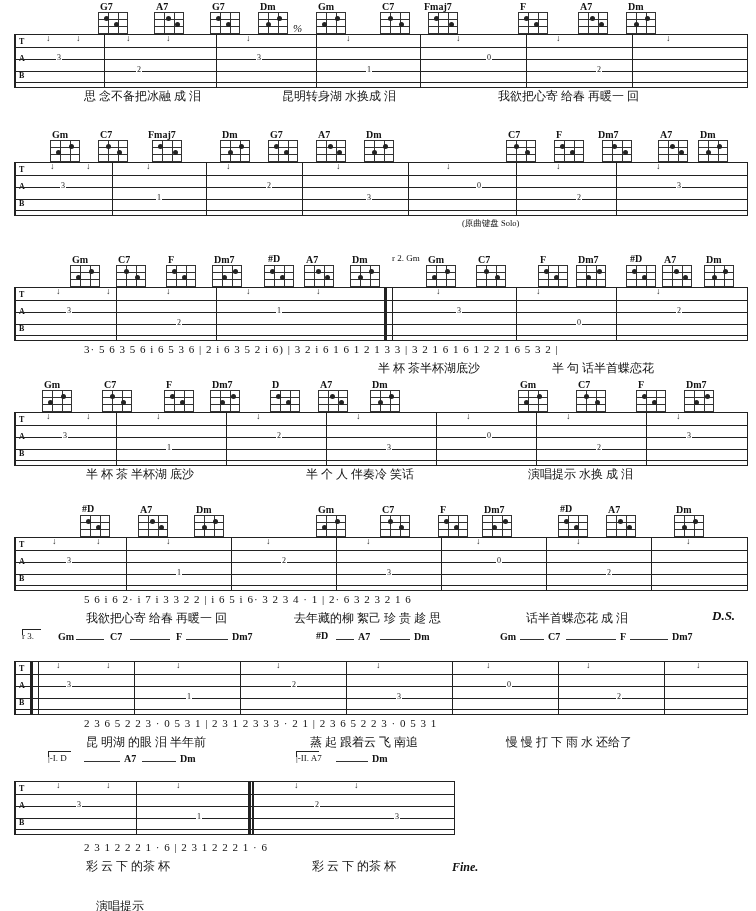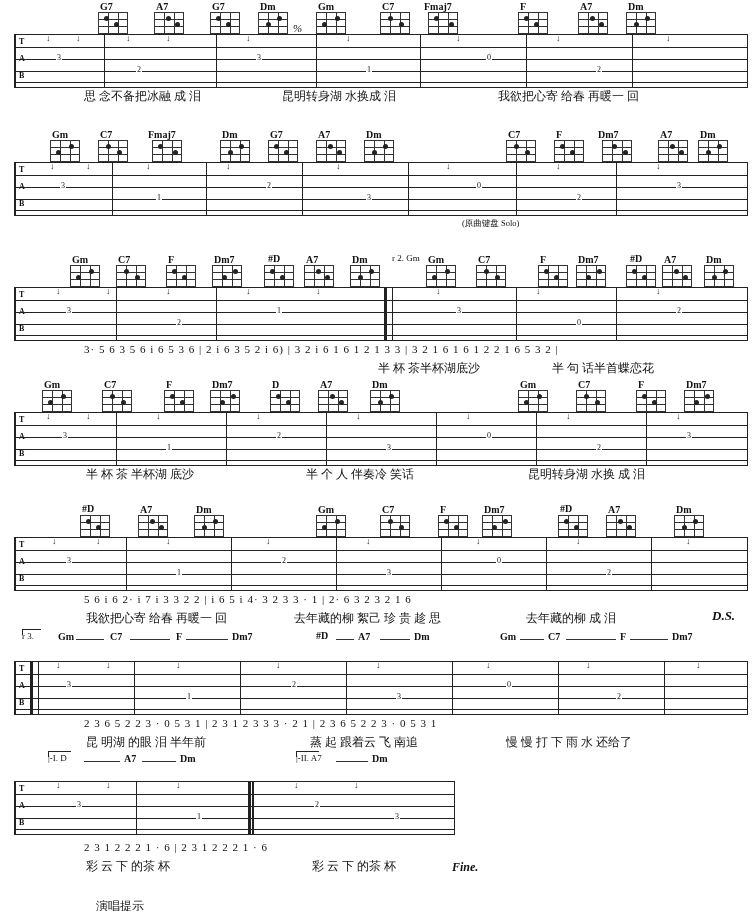--- a/index.html
+++ b/index.html
@@ -629,21 +629,21 @@
       <span class="note" style="left:260px;top:19px;">2</span>
       <span class="note" style="left:370px;top:31px;">3</span>
       <span class="note" style="left:470px;top:19px;">0</span>
       <span class="note" style="left:580px;top:31px;">2</span>
       <span class="note" style="left:670px;top:19px;">3</span>
     </div>
 
     <div class="lyricrow">
       <span class="lyr" style="left:86px;top:0;">半  杯  茶 半杯湖 底沙</span>
       <span class="lyr" style="left:306px;top:0;">半  个  人 伴奏冷 笑话</span>
-      <span class="lyr" style="left:528px;top:0;">昆明转身湖   水换 成 泪</span>
+      <span class="lyr" style="left:528px;top:0;">演唱提示   水换 成 泪</span>
     </div>
   </div>
 
   <div class="system" style="height:128px;">
     <div class="chordrow">
       <span class="chord" style="left:82px;top:0;">#D</span>
       <span class="chord" style="left:140px;top:1px;">A7</span>
       <span class="chord" style="left:196px;top:1px;">Dm</span>
       <span class="chord" style="left:318px;top:1px;">Gm</span>
       <span class="chord" style="left:382px;top:1px;">C7</span>
@@ -759,26 +759,26 @@
       <span class="arrow" style="left:670px;top:-1px;">↓</span>
       <span class="note" style="left:50px;top:19px;">3</span>
       <span class="note" style="left:160px;top:31px;">1</span>
       <span class="note" style="left:265px;top:19px;">2</span>
       <span class="note" style="left:370px;top:31px;">3</span>
       <span class="note" style="left:480px;top:19px;">0</span>
       <span class="note" style="left:590px;top:31px;">2</span>
     </div>
 
     <div class="numrow">
-      <span class="num" style="left:84px;top:2px;letter-spacing:1px;">5 6 i 6 2·   i 7 i 3 3 2 2 | i 6 5 i 4·   3 2 3 3 · 1 | 2·  6 3 2 3 2 1  6</span>
+      <span class="num" style="left:84px;top:2px;letter-spacing:1px;">5 6 i 6 2·   i 7 i 3 3 2 2 | i 6 5 i 6·   3 2 3 4 · 1 | 2·  6 3 2 3 2 1  6</span>
     </div>
     <div class="lyricrow">
       <span class="lyr" style="left:86px;top:0;">我欲把心寄      给春 再暖一  回</span>
       <span class="lyr" style="left:294px;top:0;">去年藏的柳   絮己 珍 贵 趁 思</span>
-      <span class="lyr" style="left:526px;top:0;">去年藏的柳 成 泪</span>
+      <span class="lyr" style="left:526px;top:0;">话半首蝶恋花 成 泪</span>
       <span class="lyr ital" style="left:712px;top:-2px;font-size:13px;">D.S.</span>
     </div>
   </div>
 
   <div class="system" style="height:122px;">
     <div class="chordrow" style="height:30px;">
       <span class="rep" style="left:22px;top:0;">r 3.</span>
       <span class="chord" style="left:58px;top:0;">Gm</span>
       <span class="chord" style="left:110px;top:0;">C7</span>
       <span class="chord" style="left:176px;top:0;">F</span>

